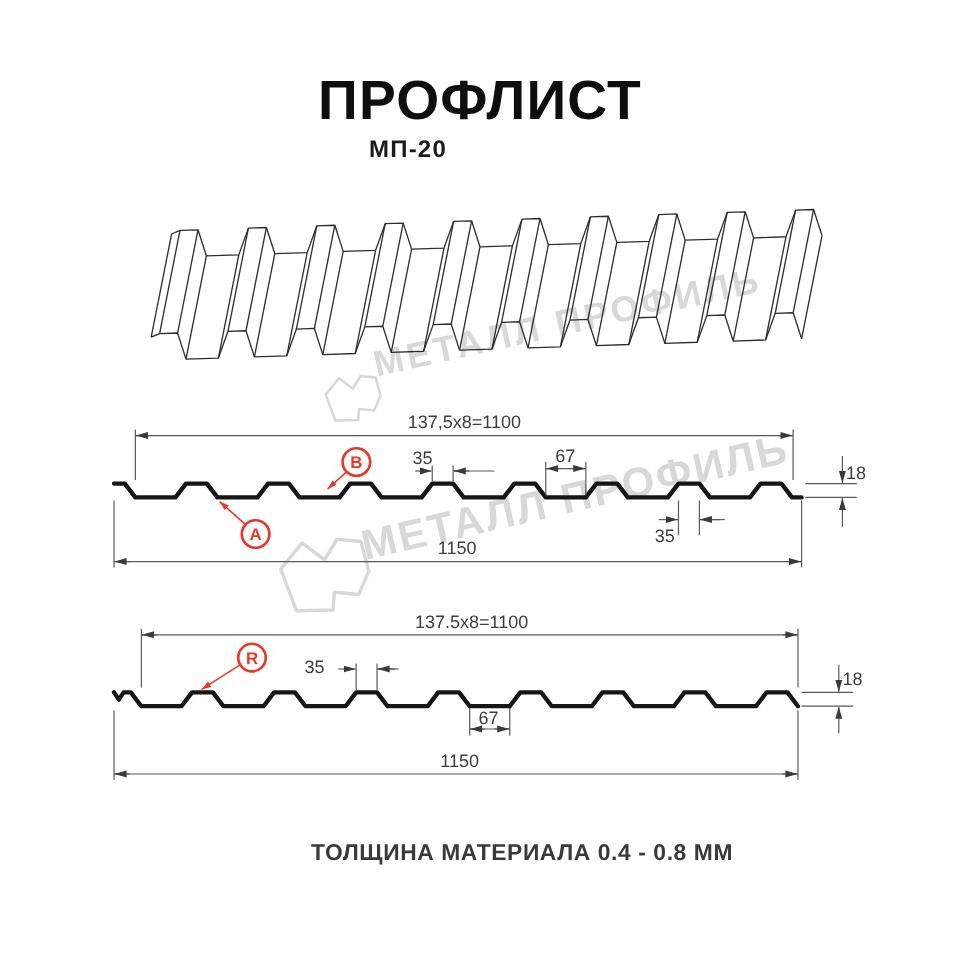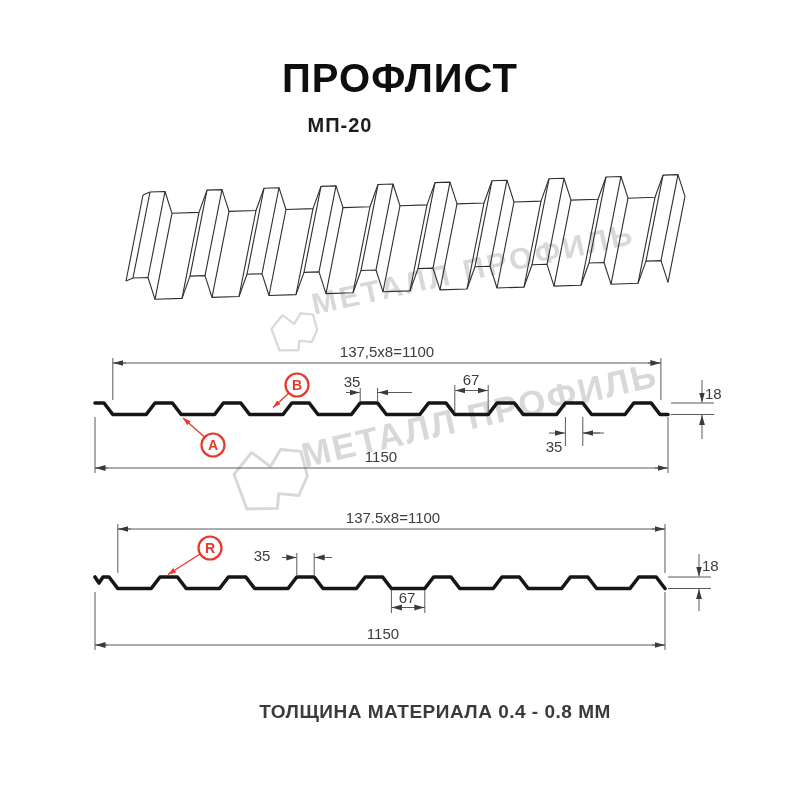--- a/index.html
+++ b/index.html
@@ -1,21 +1,21 @@
 <!DOCTYPE html>
 <html style="--red: #e73829; --wm: #d8d8d8;"><head>
 <meta charset="utf-8">
 <style>
   :root{ --red:#e73829; --line:#1a1a1a; --dim:#5a5a5a; --wm:#d8d8d8; }
   html,body{margin:0;padding:0;}
   body{width:800px;height:800px;background:#ffffff;position:relative;overflow:hidden;
        font-family:"Liberation Sans",sans-serif;}
   .stage{position:absolute;inset:0;}
   .title{position:absolute;top:56px;left:0;width:800px;text-align:center;z-index:3;
-         font-size:40px;font-weight:bold;letter-spacing:1px;color:#0e0e0e;}
+         font-size:46px;font-weight:bold;letter-spacing:1px;color:#0e0e0e;}
   .subtitle{position:absolute;top:114px;left:0;width:680px;text-align:center;z-index:3;
          font-size:20px;font-weight:bold;letter-spacing:1px;color:#1c1c1c;}
   .caption{position:absolute;top:701px;left:0;width:800px;text-align:center;z-index:3;
          font-size:19px;font-weight:bold;letter-spacing:.5px;color:#3a3a3a;padding-left:35px;}
   .wm{position:absolute;z-index:1;color:var(--wm);font-weight:bold;white-space:nowrap;}
   .wm-text1{top:288px;left:312px;font-size:30px;letter-spacing:3px;
             transform:rotate(-12.5deg);transform-origin:left center;}
   .wm-text2{top:436px;left:302px;font-size:35px;letter-spacing:2px;
             transform:rotate(-13deg);transform-origin:left center;}
   .wm-logo{position:absolute;z-index:1;}

